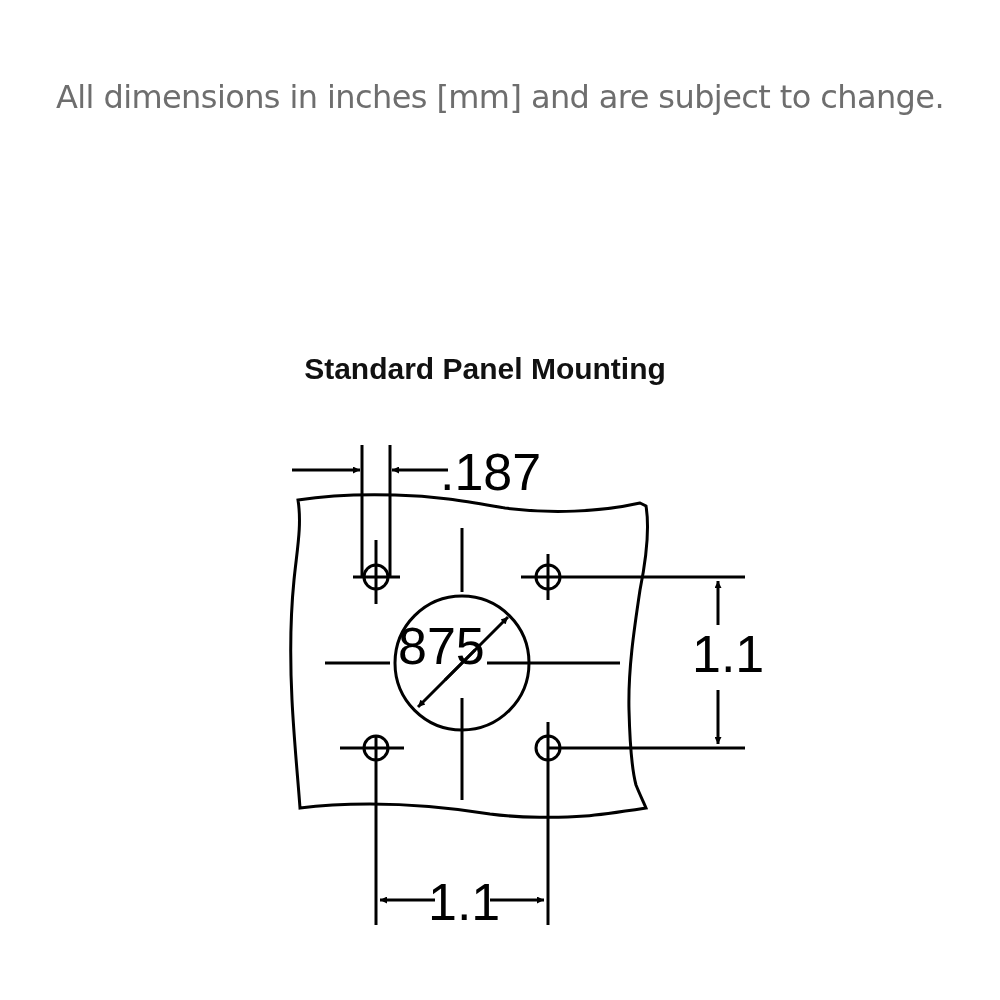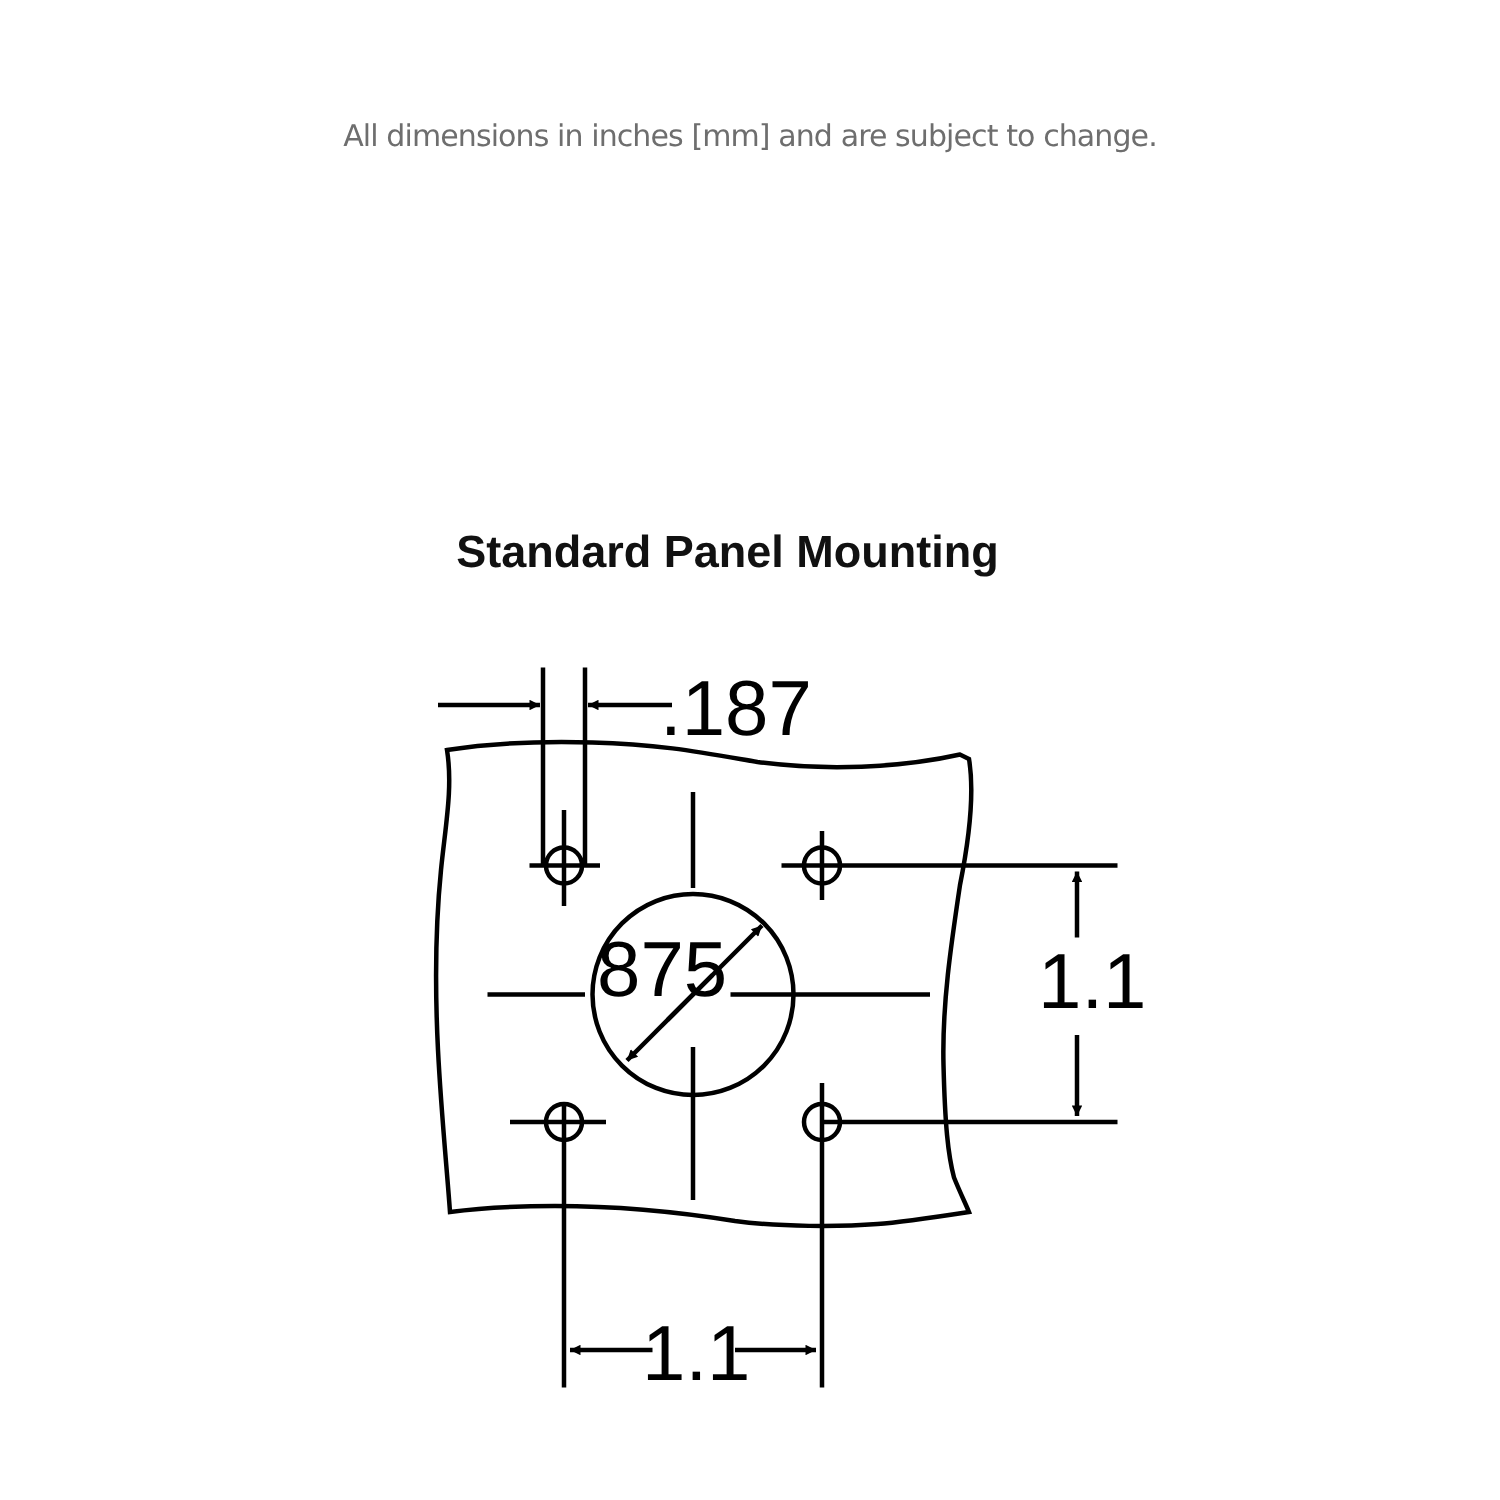--- a/index.html
+++ b/index.html
@@ -13,21 +13,21 @@
       position: relative;
       overflow: hidden;
     }
     .note {
       position: absolute;
       left: 0;
       top: 78px;
       width: 1000px;
       text-align: center;
       font-family: "DejaVu Sans", sans-serif;
-      font-size: 20px;
+      font-size: 32px;
       letter-spacing: -0.6px;
       color: #6e6e6e;
       font-weight: normal;
     }
     .title {
       position: absolute;
       left: 0;
       top: 352px;
       width: 970px;
       text-align: center;

